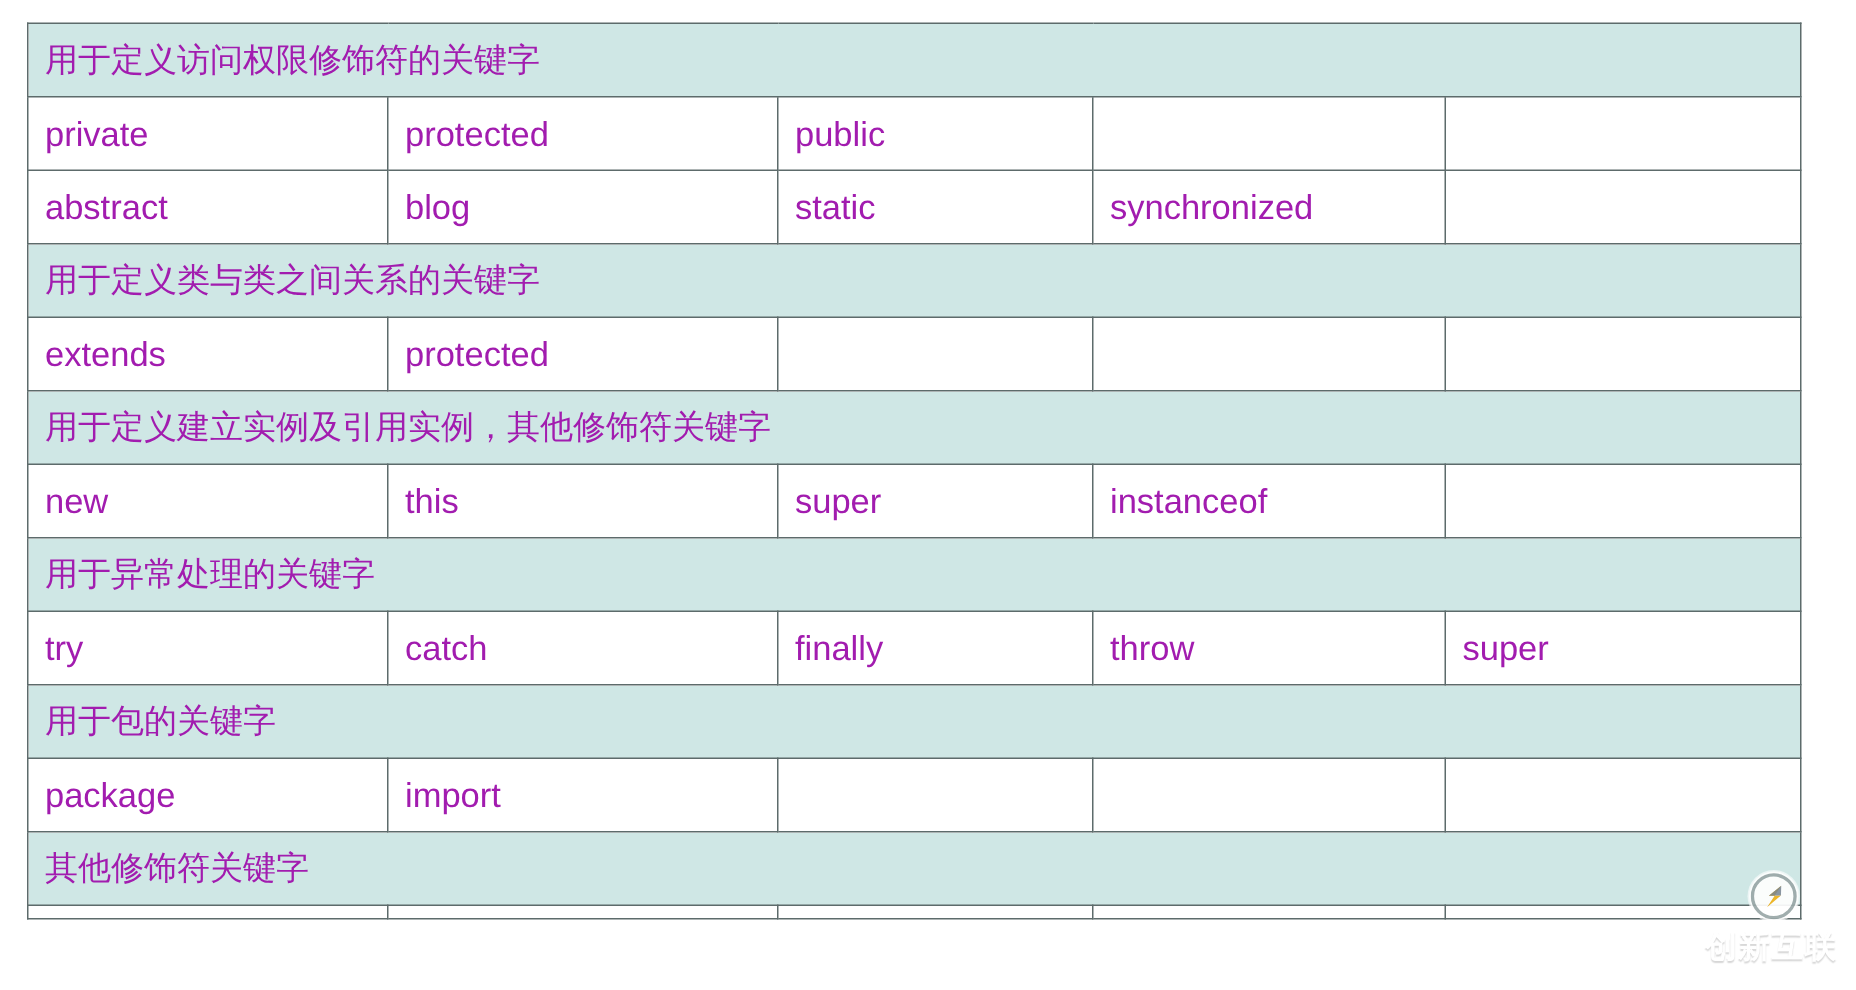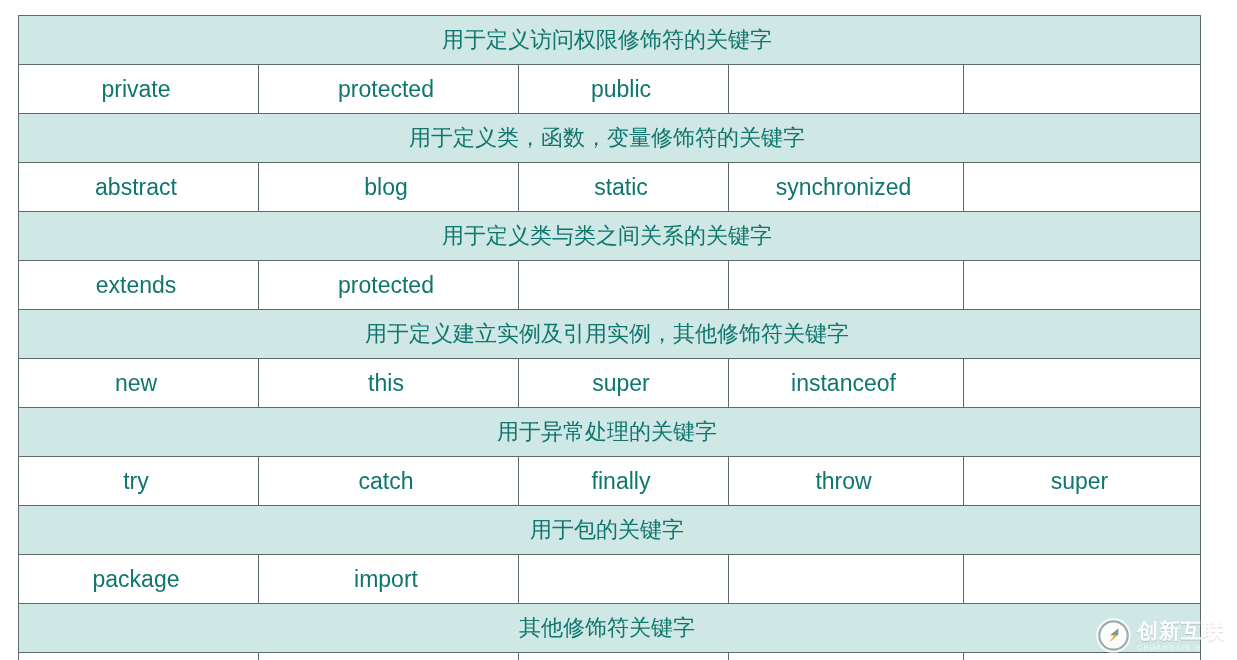--- a/index.html
+++ b/index.html
@@ -46,26 +46,25 @@
     border-collapse: collapse;
     table-layout: fixed;
     z-index: 2;
     background: transparent;
   }
   .kw-table td {
     border: 1px solid #5d6b6b;
     height: 48px;
     padding: 0 16px 0 11px;
     font-size: 23px;
-    color: #0f766e;
+    color: #a21caf;
     vertical-align: middle;
     overflow: hidden;
     white-space: nowrap;
     background-clip: padding-box;
-    text-align: center;
   }
   tr.section-row td {
     background: #cfe7e5;
     font-size: 22px;
   }
   tr.kw-row td {
     background: #ffffff;
     margin-left: 45px;
   }
   tr.kw-row td.empty-cell {
@@ -87,20 +86,21 @@
   .brand-watermark {
     position: absolute;
     right: 8px;
     bottom: 8px;
     display: flex;
     align-items: center;
     gap: 7px;
     z-index: 5;
     opacity: 0.92;
     user-select: none;
+    flex-direction: column;
   }
   .brand-mark {
     position: relative;
     width: 33px;
     height: 33px;
     border-radius: 50%;
     background: #ffffff;
     display: flex;
     align-items: center;
     justify-content: center;
@@ -144,23 +144,20 @@
     <tbody id="table-body">
         <tr class="section-row">
           <td colspan="5">用于定义访问权限修饰符的关键字</td>
         </tr>
         <tr class="kw-row">
           <td>private</td>
           <td>protected</td>
           <td>public</td>
           <td class="empty-cell"></td>
           <td class="empty-cell"></td>
-        </tr>
-        <tr class="section-row">
-          <td colspan="5">用于定义类，函数，变量修饰符的关键字</td>
         </tr>
         <tr class="kw-row">
           <td>abstract</td>
           <td>blog</td>
           <td>static</td>
           <td>synchronized</td>
           <td class="empty-cell"></td>
         </tr>
         <tr class="section-row">
           <td colspan="5">用于定义类与类之间关系的关键字</td>

